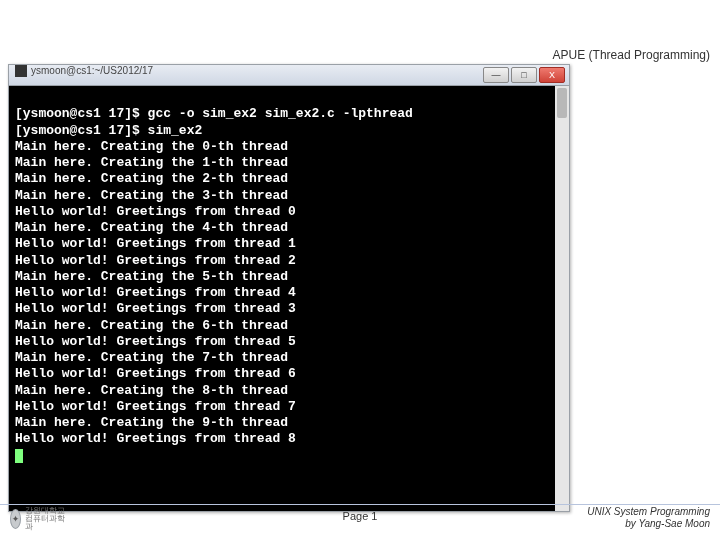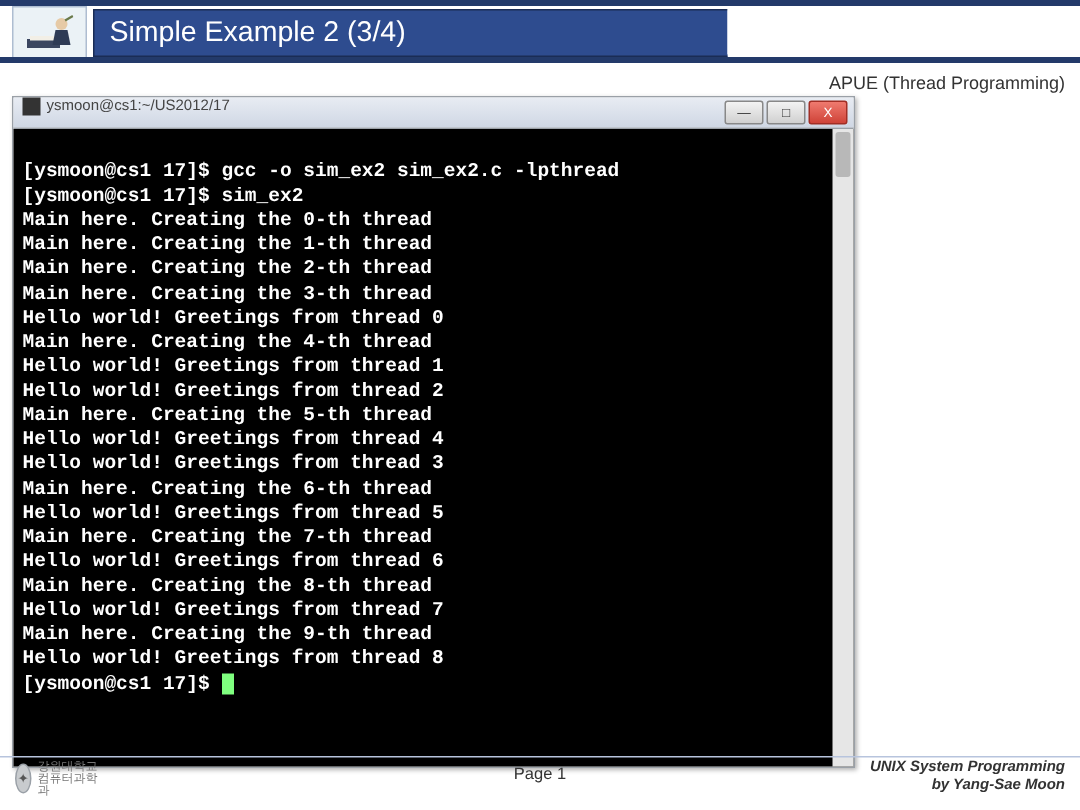--- a/index.html
+++ b/index.html
@@ -201,45 +201,27 @@
   }
   .footer-text {
     position: absolute;
     right: 10px;
     top: 2px;
     text-align: right;
     font-size: 10px;
     font-style: italic;
     color: #333;
     line-height: 1.2;
-    font-weight: bold;
   }
 </style>
 </head>
 <body>
 
 <div class="slide">
 
-  <div class="header">
-    <div class="header-top"></div>
-    <div class="logo-box">
-      <svg viewBox="0 0 32 28">
-        <rect x="1" y="18" width="22" height="6" fill="#3a4660"></rect>
-        <rect x="3" y="16" width="18" height="3" fill="#f2efe6"></rect>
-        <circle cx="24" cy="8" r="4" fill="#e6caa6"></circle>
-        <path d="M20 12 L28 12 L30 22 L18 22 Z" fill="#2e3b55"></path>
-        <rect x="26" y="5" width="6" height="1.5" fill="#6a7a4a" transform="rotate(-30 26 5)"></rect>
-      </svg>
-    </div>
-    <div class="title-band">
-      <span>Simple Example 2 (3/4)</span>
-    </div>
-    <div class="title-gap"></div>
-    <div class="header-bot"></div>
-  </div>
 
   <div class="subtitle">APUE (Thread Programming)</div>
 
   <div class="term-window">
     <div class="term-titlebar">
       <span class="win-icon"></span>
       <span>ysmoon@cs1:~/US2012/17</span>
       <div class="win-buttons">
         <div class="win-btn">—</div>
         <div class="win-btn">□</div>
@@ -261,21 +243,21 @@
 Hello world! Greetings from thread 4
 Hello world! Greetings from thread 3
 Main here. Creating the 6-th thread
 Hello world! Greetings from thread 5
 Main here. Creating the 7-th thread
 Hello world! Greetings from thread 6
 Main here. Creating the 8-th thread
 Hello world! Greetings from thread 7
 Main here. Creating the 9-th thread
 Hello world! Greetings from thread 8
-</span><span id="term-tail">[ysmoon@cs1 17]$ </span><span class="cursor"></span>
+</span><span class="cursor"></span>
       <div class="vscroll"></div>
     </div>
   </div>
 
   <div class="footer">
     <div class="footer-line"></div>
     <div class="footer-logo">
       <span class="badge">✦</span>
       <span class="uni">강원대학교
 컴퓨터과학과</span>

